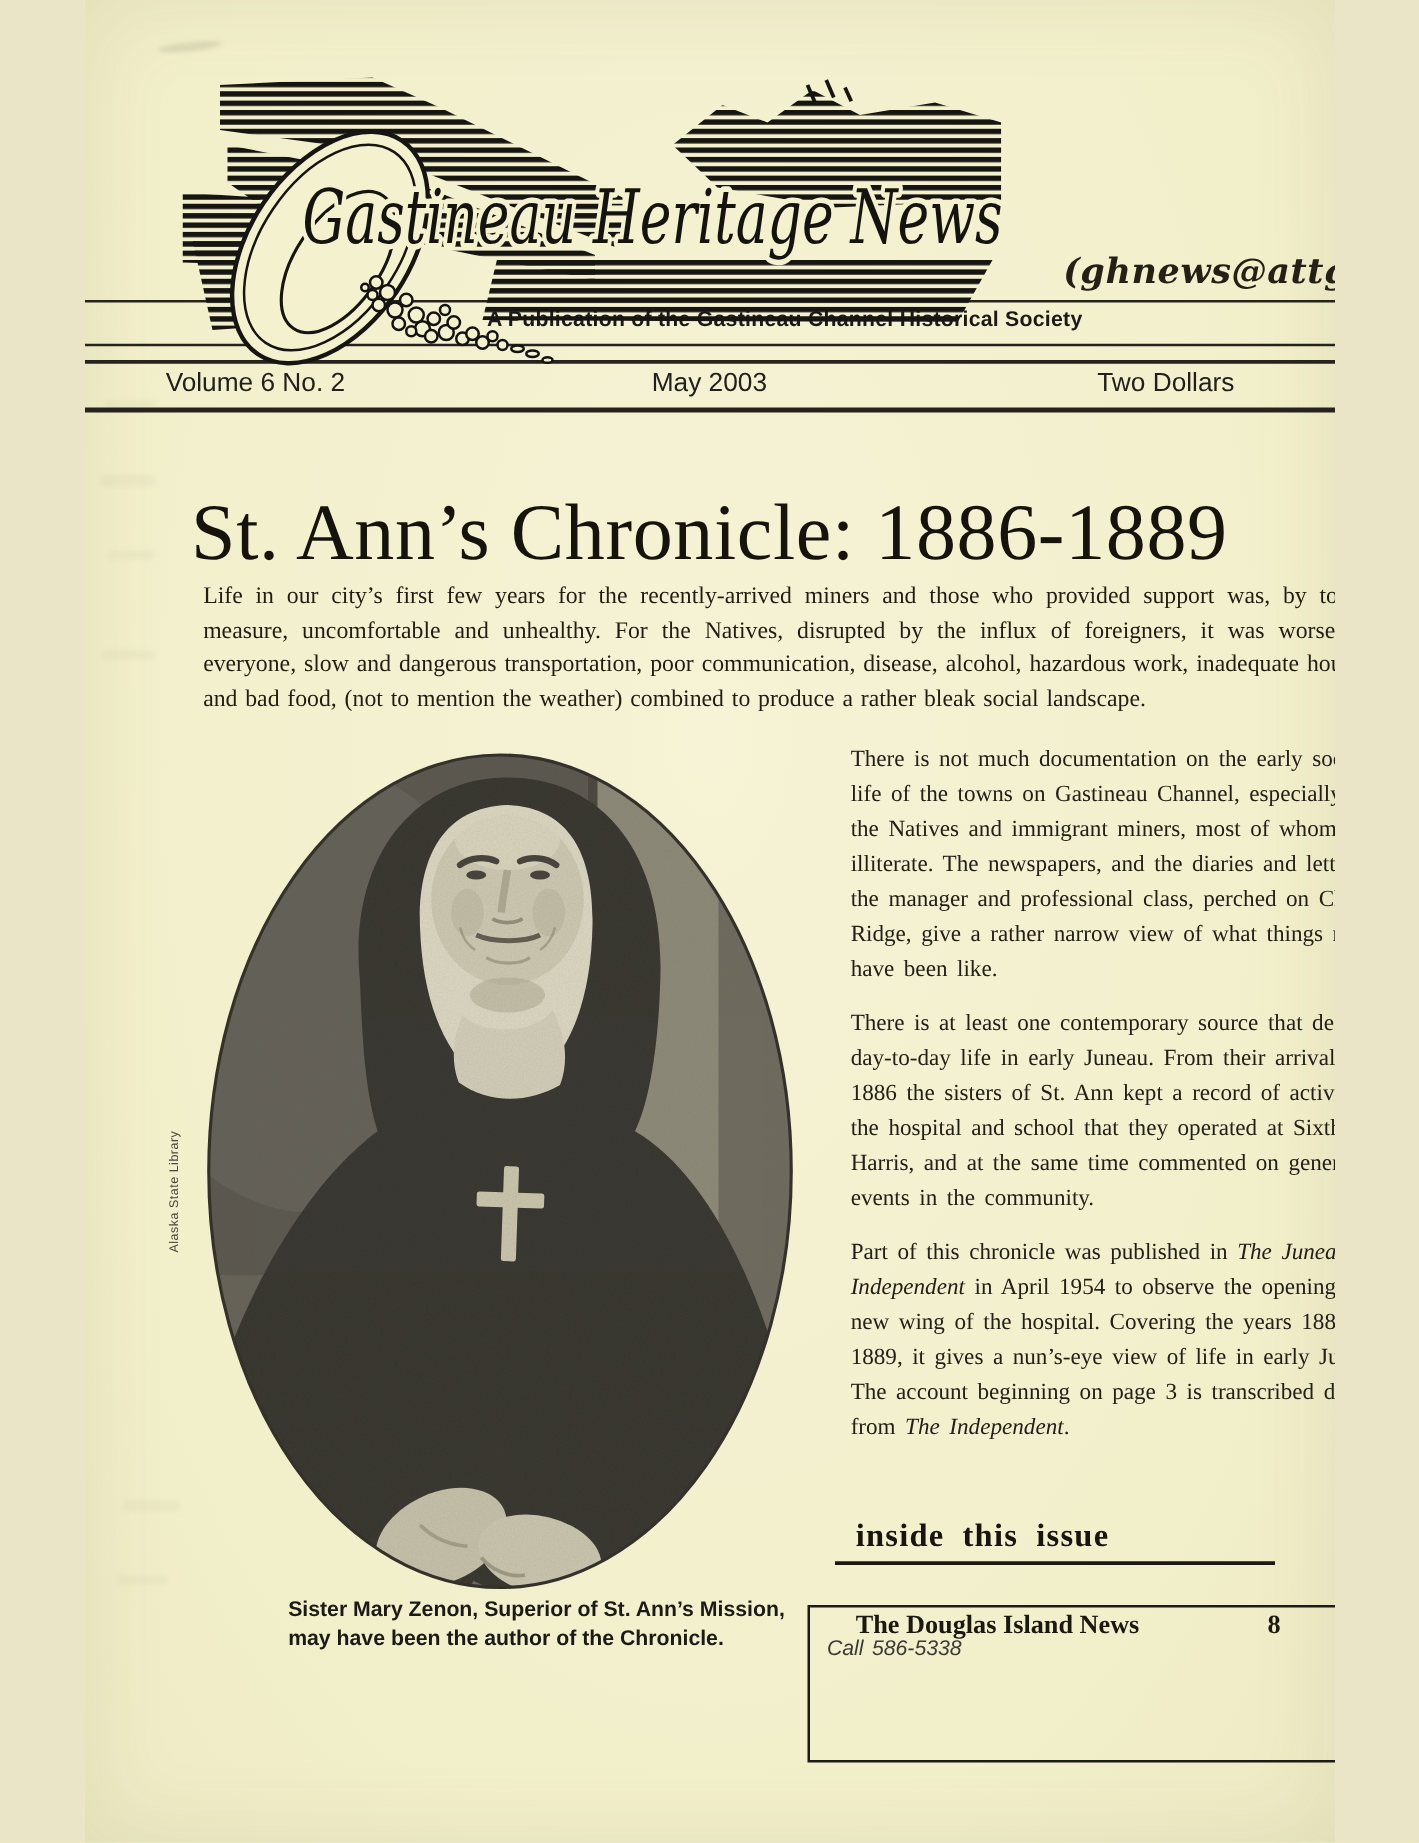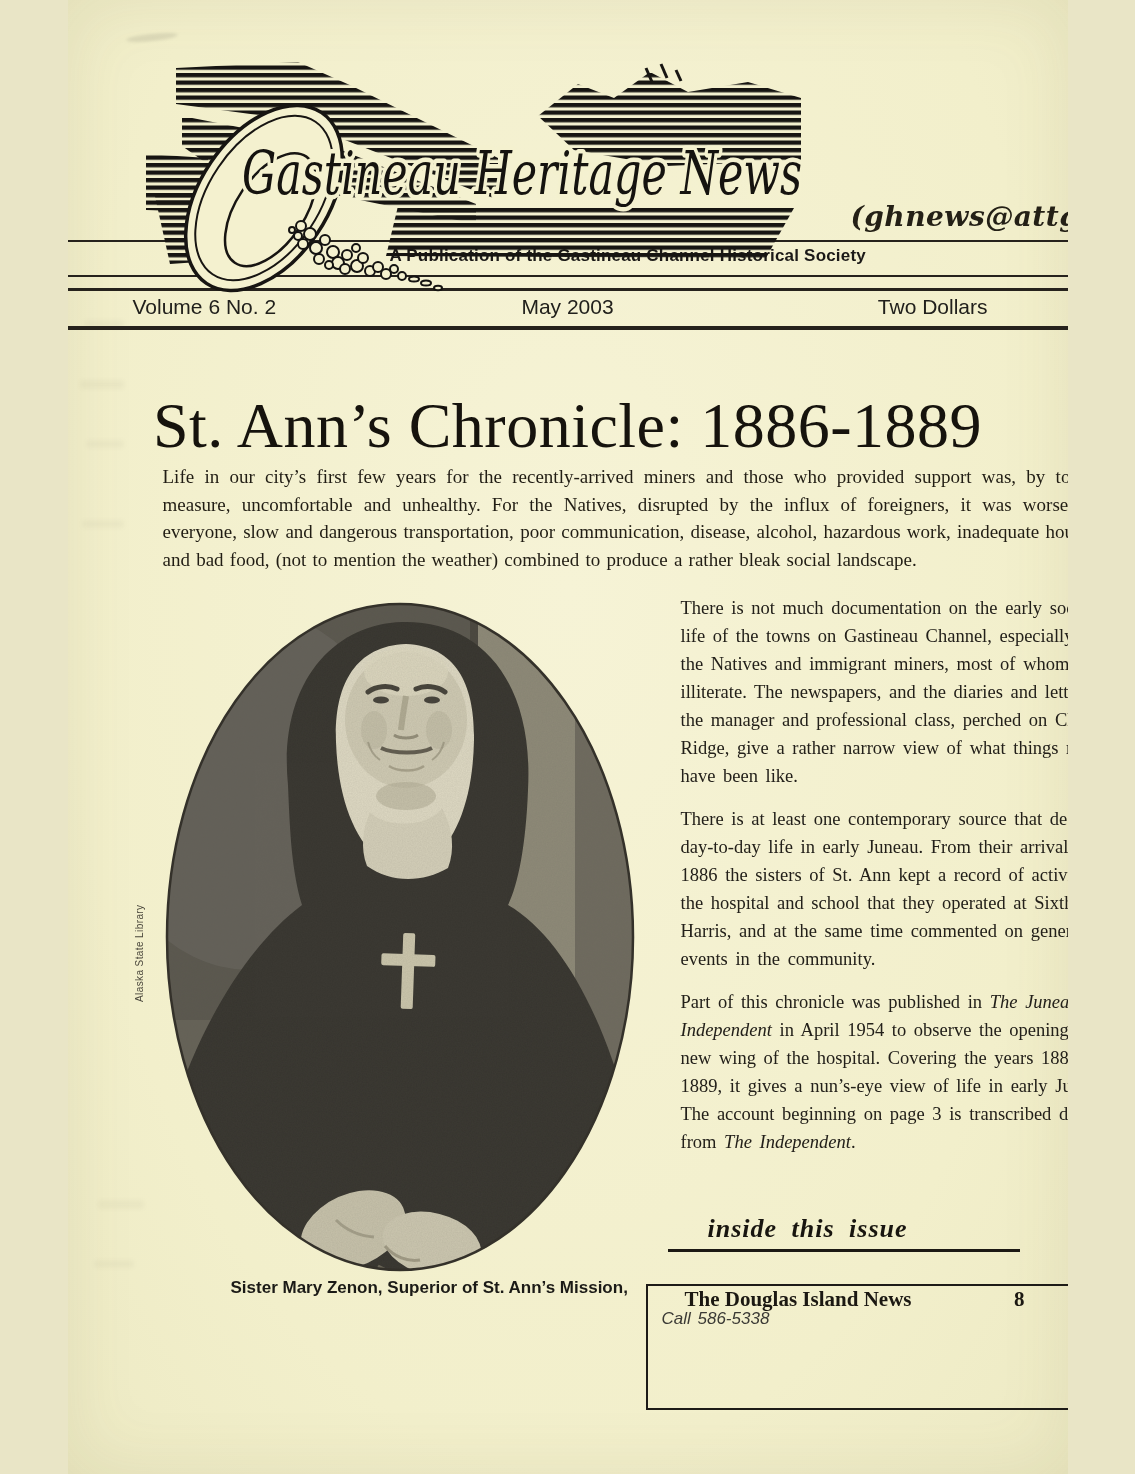--- a/index.html
+++ b/index.html
@@ -64,22 +64,22 @@
   .caption div{white-space:nowrap;}
   
   .right-col{
     position:absolute;left:613px;top:594px;width:444px;
     font-size:18.5px;line-height:28px;word-spacing:3px;color:#23201a;
   }
   .right-col p{margin:0 0 15px 0;}
   .it{font-style:italic;}
   
   .inside-heading{
-    position:absolute;left:640px;top:1214px;
-    font-family:"Liberation Serif", serif;font-style:italic;font-weight:bold;
+    position:absolute;left:617px;top:1214px;
+    font-family:"Liberation Serif", serif;font-weight:bold;
     font-size:26px;color:#18150f;word-spacing:7px;letter-spacing:1px;text-align:center;
   }
   .inside-rule{position:absolute;left:600px;top:1249px;width:352px;height:3px;background:#1c1914;}
   .toc-row{
     position:absolute;left:617px;top:1255px;width:340px;
     display:flex;justify-content:space-between;
     font-family:"Liberation Serif", serif;font-weight:bold;font-size:21px;color:#1b1812;margin-top:32px;
   }
   
   .ad-box{
@@ -243,20 +243,21 @@
       </g>
       <rect width="520" height="678" filter="url(#grain)" opacity="0.3"></rect>
     </g>
     <ellipse cx="260" cy="337" rx="233" ry="333" fill="none" stroke="#34312a" stroke-width="2.5"></ellipse>
   </svg>
 
   <div class="photo-credit">Alaska State Library</div>
 
   <div class="caption">
     <div>Sister Mary Zenon, Superior of St. Ann’s Mission,</div>
+    <div>may have been the author of the  Chronicle.</div>
   </div>
 
   <div class="right-col">
     <p>There is not much documentation on the early social life of the towns on Gastineau Channel, especially from the Natives and immigrant miners, most of whom were illiterate.  The newspapers, and the diaries and letters of the manager and professional class, perched on Chicken Ridge, give a rather narrow view of what things might have been like.</p>
     <p>There is at least one contemporary source that describes day-to-day life in early Juneau.  From their arrival in 1886 the sisters of St. Ann kept a record of activities at the hospital and school that they operated at Sixth and Harris, and at the same time commented on general events in the community.</p>
     <p><span>Part of this chronicle was published in </span><span class="it">The Juneau Independent</span><span> in April 1954 to observe the opening of a new wing of the hospital. Covering the years 1886 to 1889, it gives a nun’s-eye view of life in early Juneau. The account beginning on page 3 is transcribed directly from </span><span class="it">The Independent</span><span>.</span></p>
   </div>
 
   <div class="inside-heading">inside this issue</div>
   <div class="inside-rule"></div>

